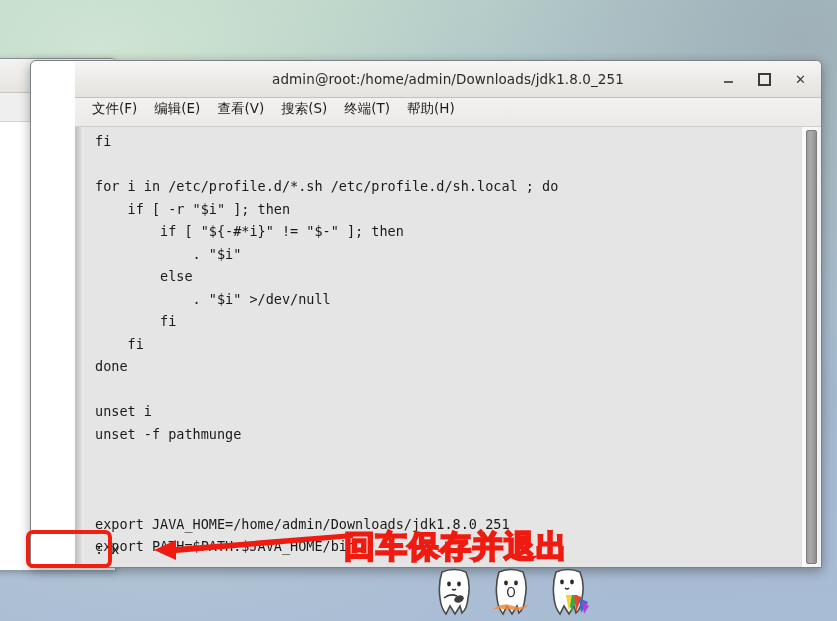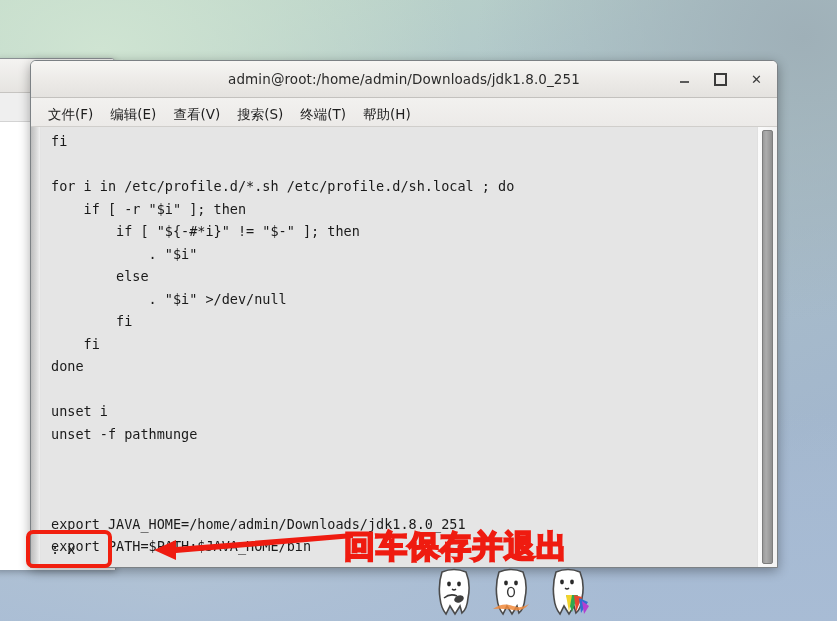--- a/index.html
+++ b/index.html
@@ -79,20 +79,21 @@
     top: 60px;
     width: 746px;
     height: 506px;
     background: #ffffff;
     border: 1px solid #7c8185;
     border-radius: 6px 6px 0 0;
     box-shadow: 0 3px 12px rgba(0,0,0,0.33);
     display: flex;
     flex-direction: column;
     overflow: hidden;
+    padding-left: 44px;
   }
 
   #titlebar {
     height: 36px;
     flex: 0 0 36px;
     background: linear-gradient(180deg, #f7f6f4 0%, #eceae7 55%, #e4e2df 100%);
     border-bottom: 1px solid #c3c1be;
     display: flex;
     align-items: center;
     position: relative;
@@ -140,21 +141,21 @@
     border: 2px solid #3b3b3b;
   }
 
   
   #menubar {
     height: 28px;
     flex: 0 0 28px;
     background: linear-gradient(180deg, #f2f1ef 0%, #eceae8 100%);
     border-bottom: 1px solid #d0cecb;
     display: flex;
-    align-items: flex-end;
+    align-items: flex-start;
     padding-left: 10px;
     gap: 3px;
   }
   .menu-item {
     font-size: 13.5px;
     color: #1d1d1d;
     padding: 2px 7px;
     font-family: "DejaVu Sans", sans-serif;
     white-space: nowrap;
   }

